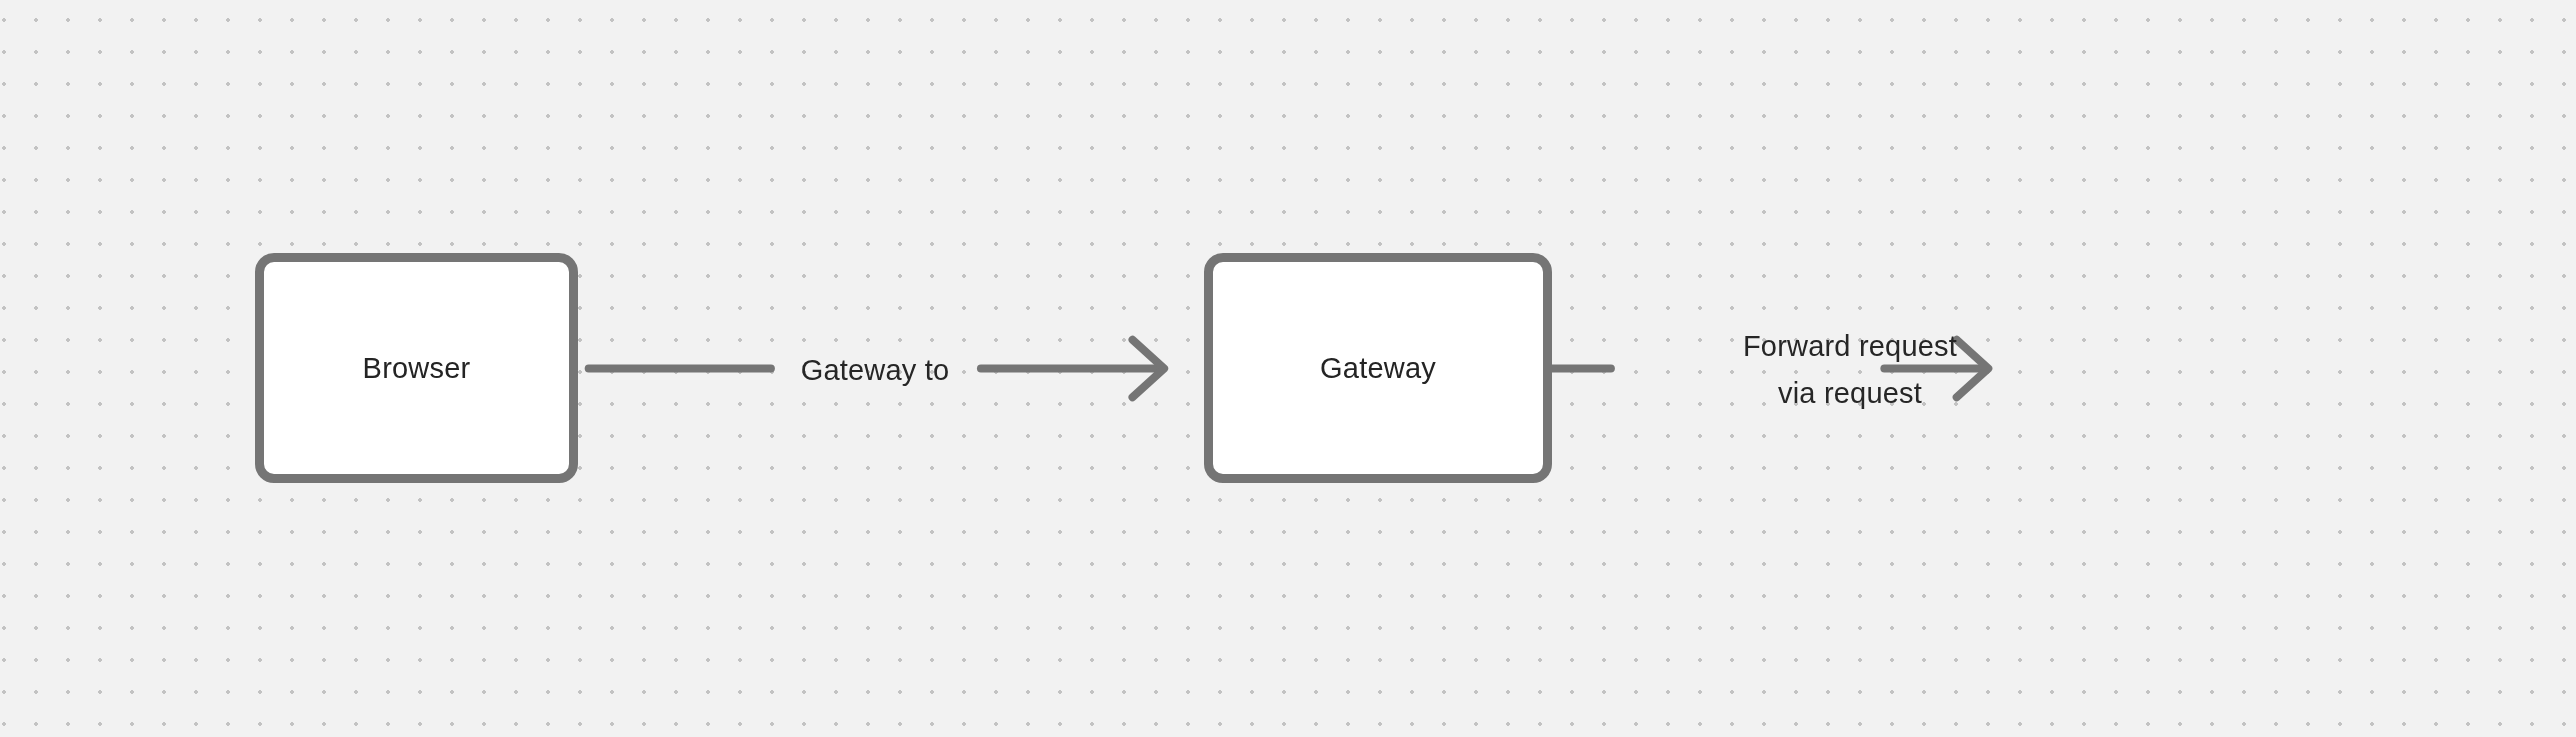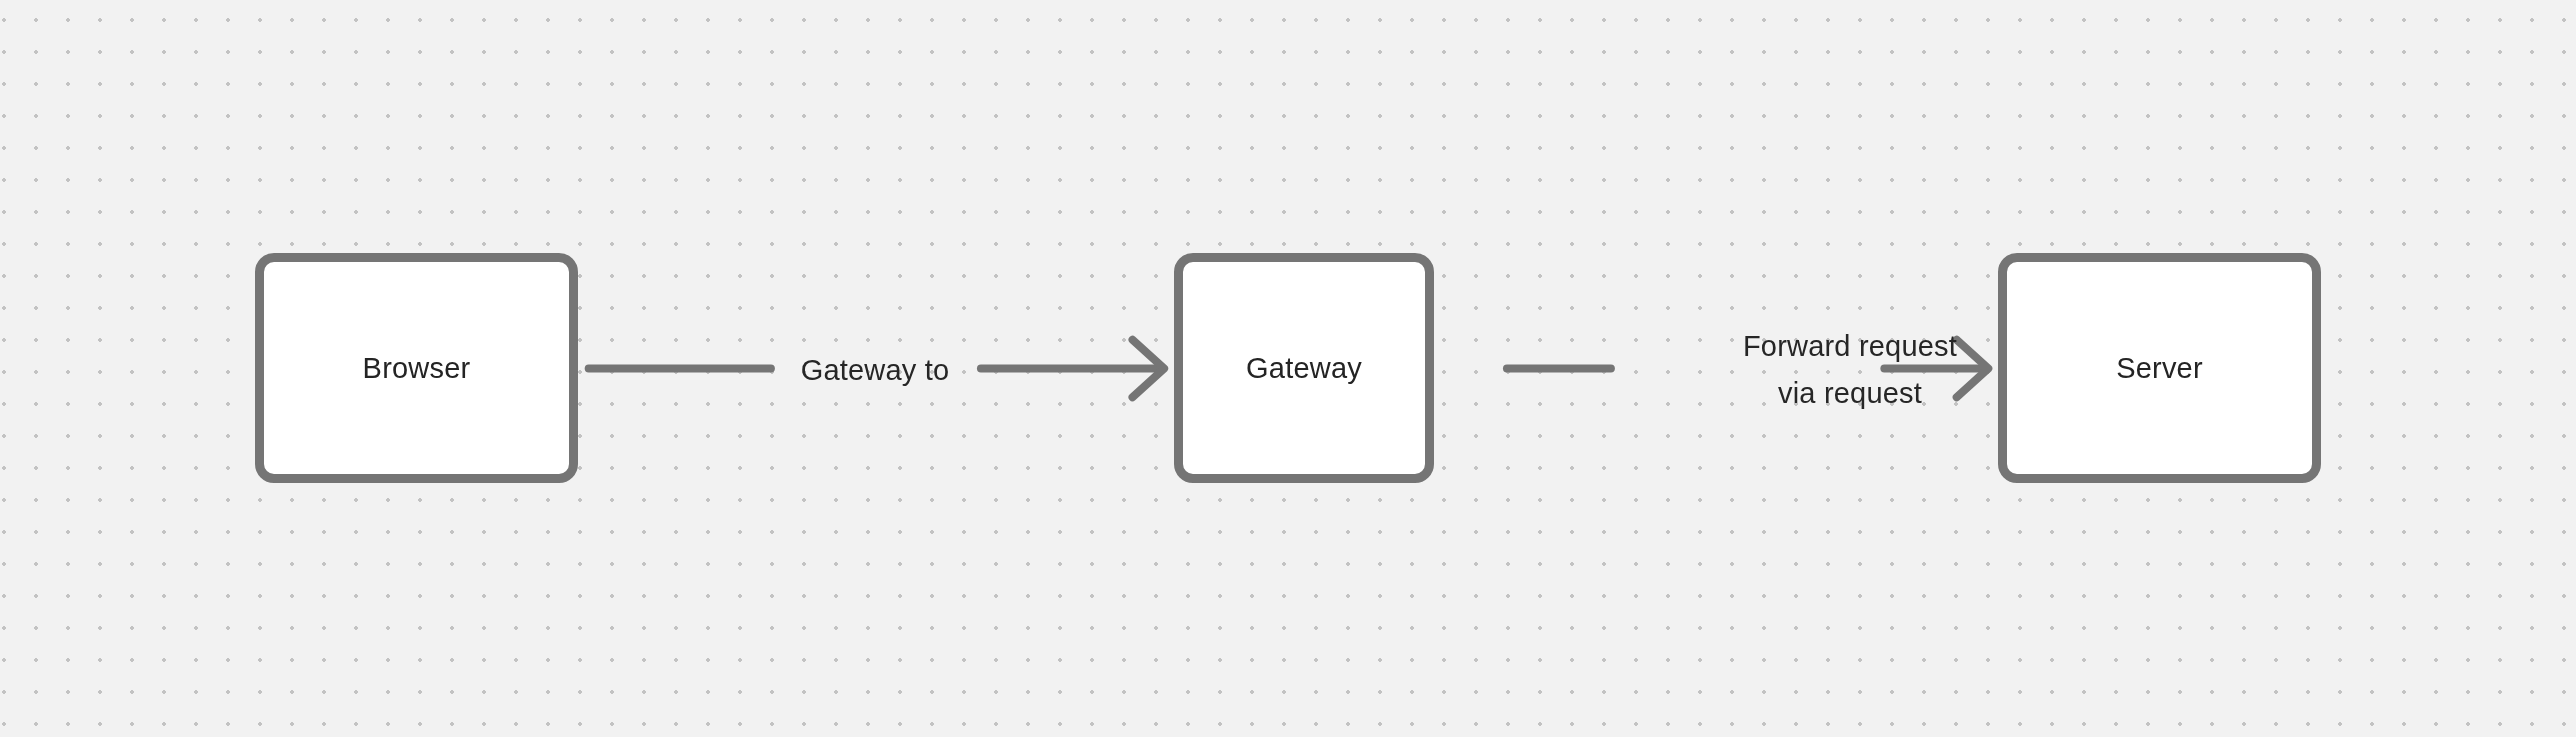--- a/index.html
+++ b/index.html
@@ -43,21 +43,21 @@
     align-items: center;
     justify-content: center;
   }
   .node-label {
     font-size: 29px;
     color: #242424;
     letter-spacing: 0.2px;
     white-space: nowrap;
   }
   .node-browser { left: 255px; top: 253px; width: 323px; height: 230px; }
-  .node-gateway { left: 1174px; top: 253px; width: 260px; height: 230px; }
+  .node-gateway { left: 1204px; top: 253px; width: 348px; height: 230px; }
   .node-server  { left: 1998px; top: 253px; width: 323px; height: 230px; }
   .edge-label {
     position: absolute;
     transform: translate(-50%, -50%);
     font-size: 29px;
     line-height: 47px;
     color: #262626;
     text-align: center;
     white-space: nowrap;
     letter-spacing: 0.2px;
@@ -85,23 +85,20 @@
   </svg>
 
   <div class="node node-browser">
     <span class="node-label">Browser</span>
   </div>
 
   <div class="node node-gateway">
     <span class="node-label">Gateway</span>
   </div>
 
-  <div class="node node-server">
-    <span class="node-label">Server</span>
-  </div>
 
   <div class="edge-label edge-label-1">
     <span>Gateway to</span>
   </div>
 
   <div class="edge-label edge-label-2">
     <span>Forward request</span>
     <span>via request</span>
   </div>
 

